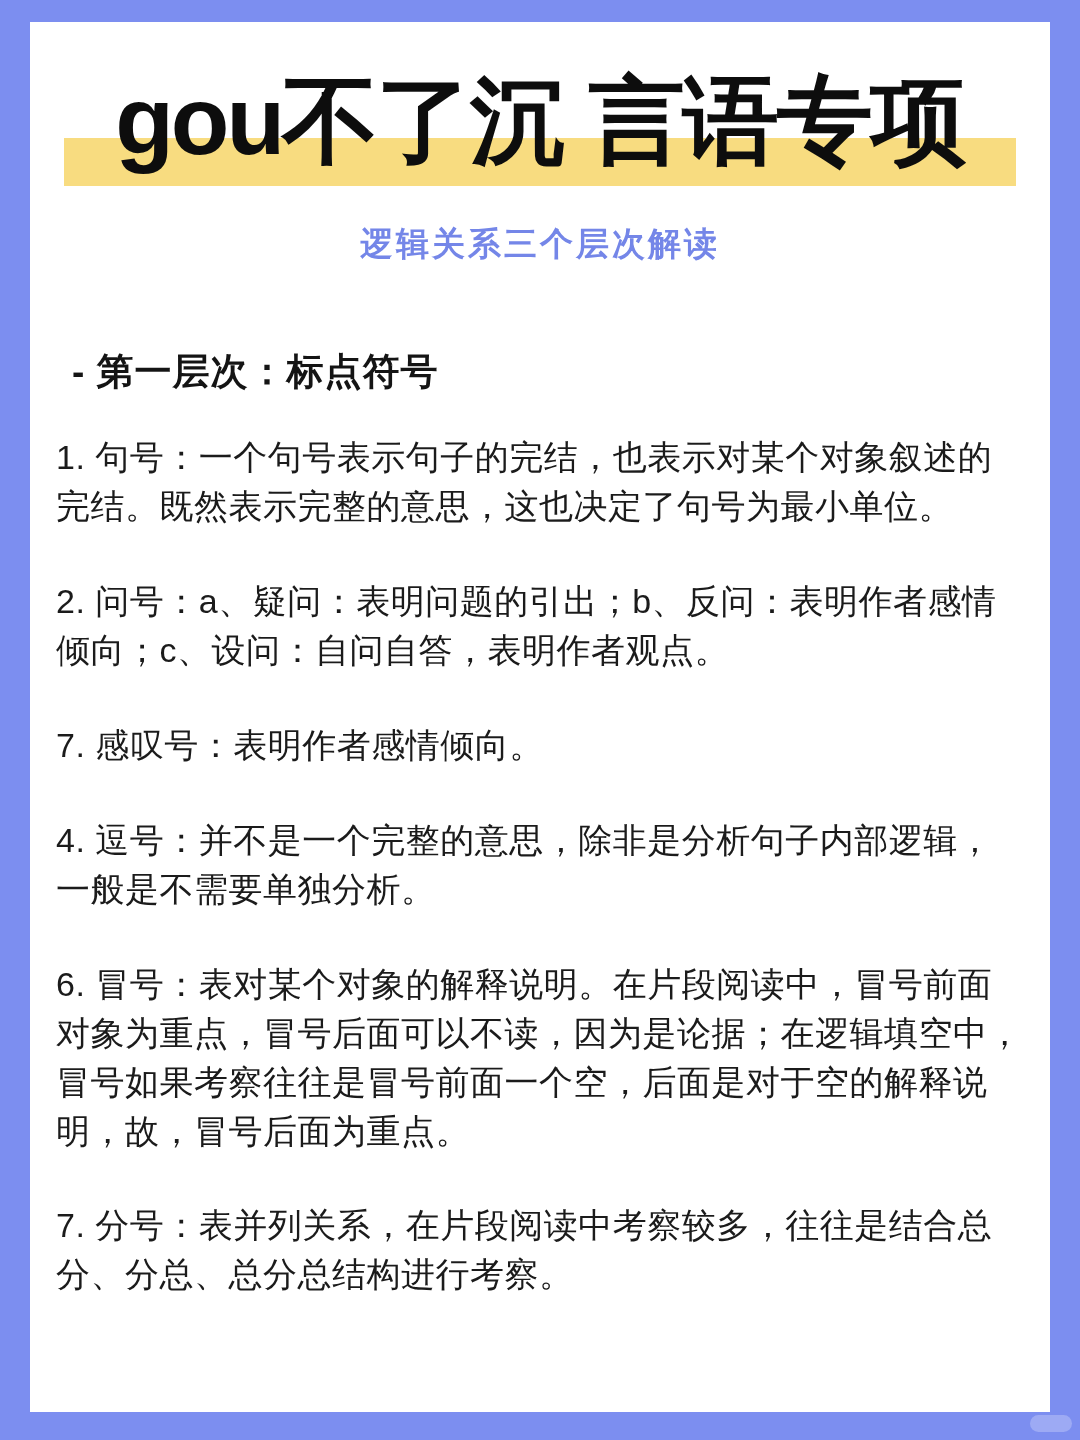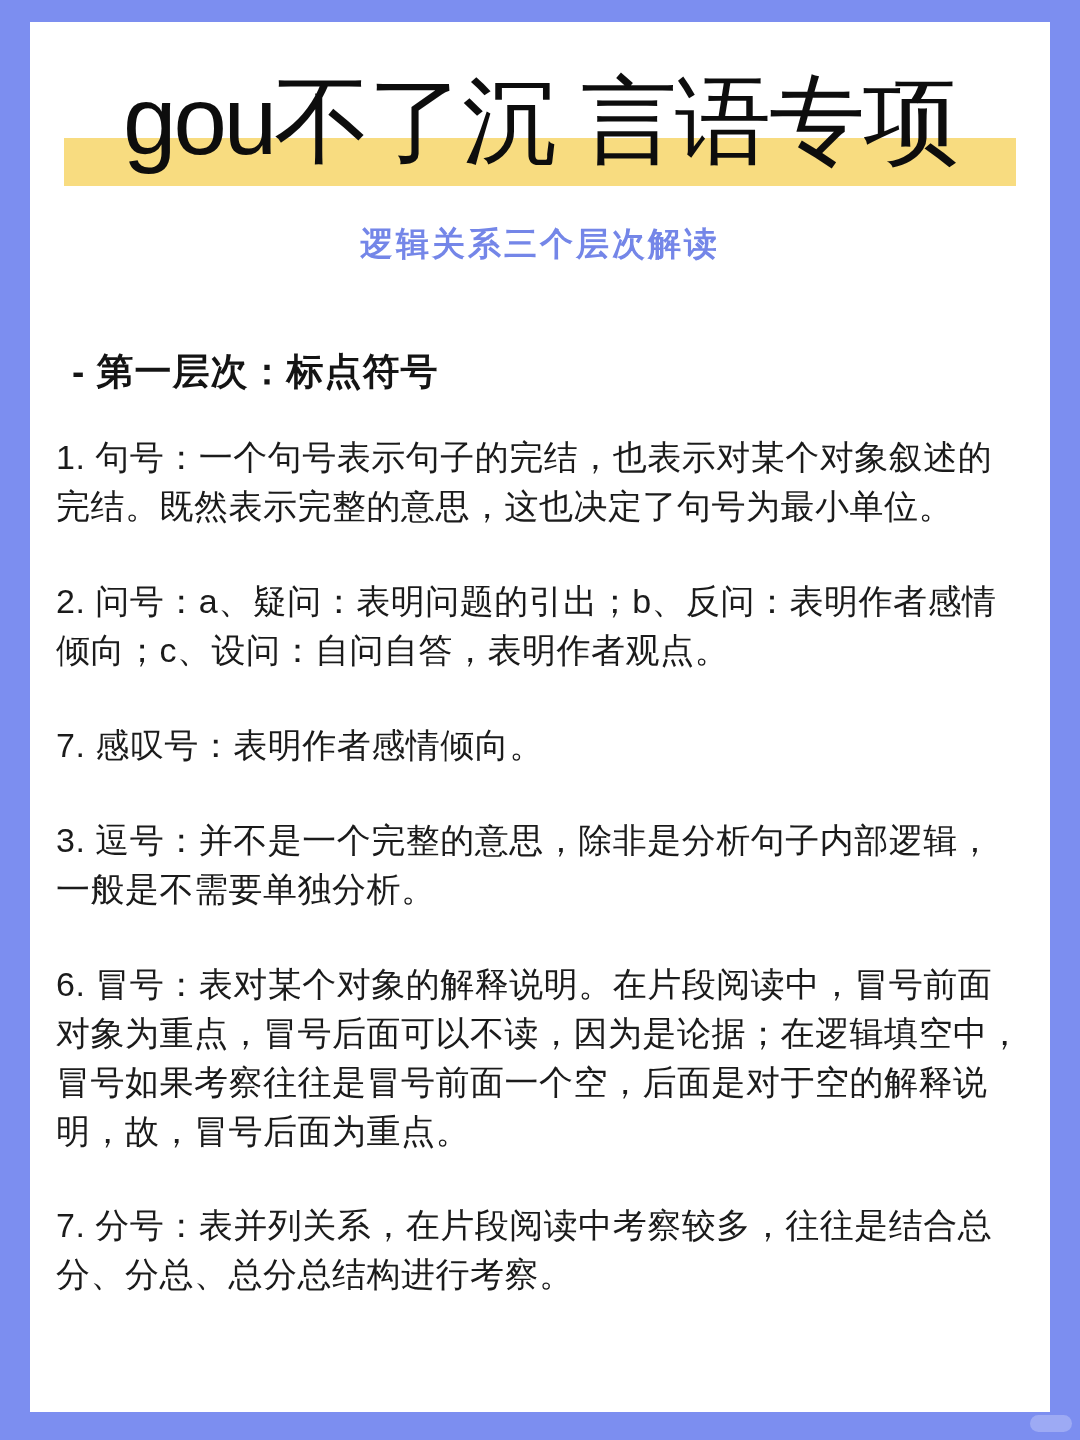--- a/index.html
+++ b/index.html
@@ -29,21 +29,21 @@
     top: 92px;
     height: 48px;
     background: #F8DC80;
     z-index: 0;
   }
   .title {
     position: relative;
     z-index: 1;
     font-size: 96px;
     line-height: 150px;
-    font-weight: 400;
+    font-weight: 700;
     color: #0D0D0D;
     letter-spacing: -2px;
     white-space: nowrap;
   }
   .title .latin { letter-spacing: -3px; }
   
   .subtitle {
     margin-top: 26px;
     text-align: center;
     font-size: 33px;
@@ -91,21 +91,21 @@
   </div>
 
   <div class="subtitle">逻辑关系三个层次解读</div>
 
   <div class="section-heading">- 第一层次：标点符号</div>
 
   <div class="items">
     <p class="item">1. 句号：一个句号表示句子的完结，也表示对某个对象叙述的完结。既然表示完整的意思，这也决定了句号为最小单位。</p>
     <p class="item">2. 问号：a、疑问：表明问题的引出；b、反问：表明作者感情倾向；c、设问：自问自答，表明作者观点。</p>
     <p class="item">7. 感叹号：表明作者感情倾向。</p>
-    <p class="item">3. 逗号：并不是一个完整的意思，除非是分析句子内部逻辑，一般是不需要单独分析。</p>
+    <p class="item">4. 逗号：并不是一个完整的意思，除非是分析句子内部逻辑，一般是不需要单独分析。</p>
     <p class="item">6. 冒号：表对某个对象的解释说明。在片段阅读中，冒号前面对象为重点，冒号后面可以不读，因为是论据；在逻辑填空中，冒号如果考察往往是冒号前面一个空，后面是对于空的解释说明，故，冒号后面为重点。</p>
     <p class="item">7. 分号：表并列关系，在片段阅读中考察较多，往往是结合总分、分总、总分总结构进行考察。</p>
 
   </div>
 
 </div>
 
 <div class="watermark"></div>
 
 </body></html>

